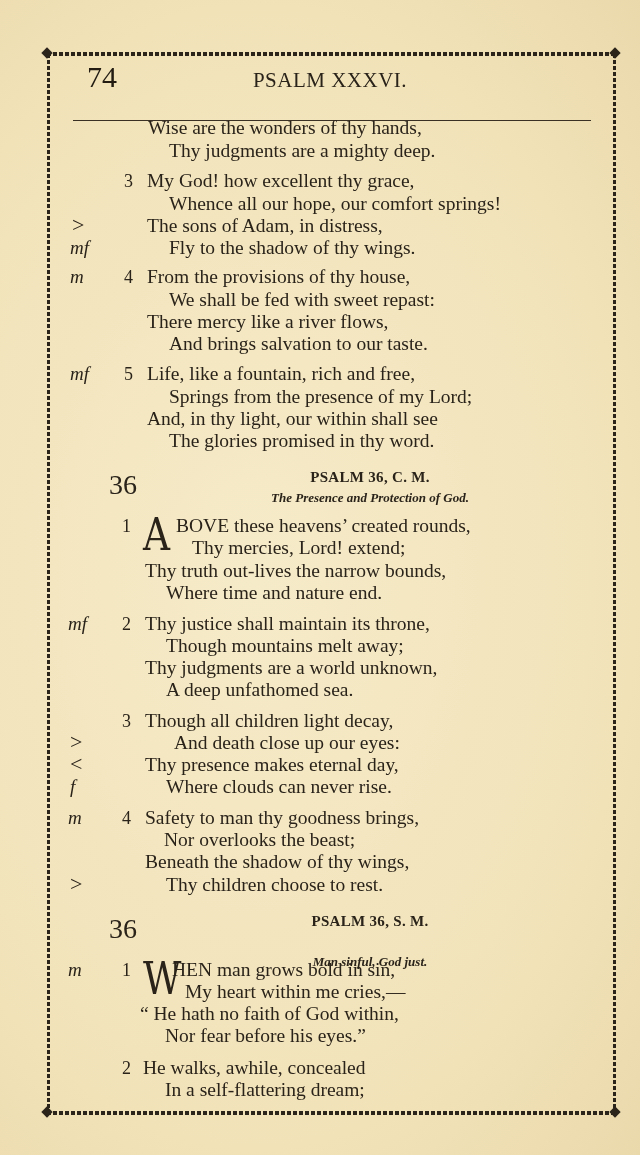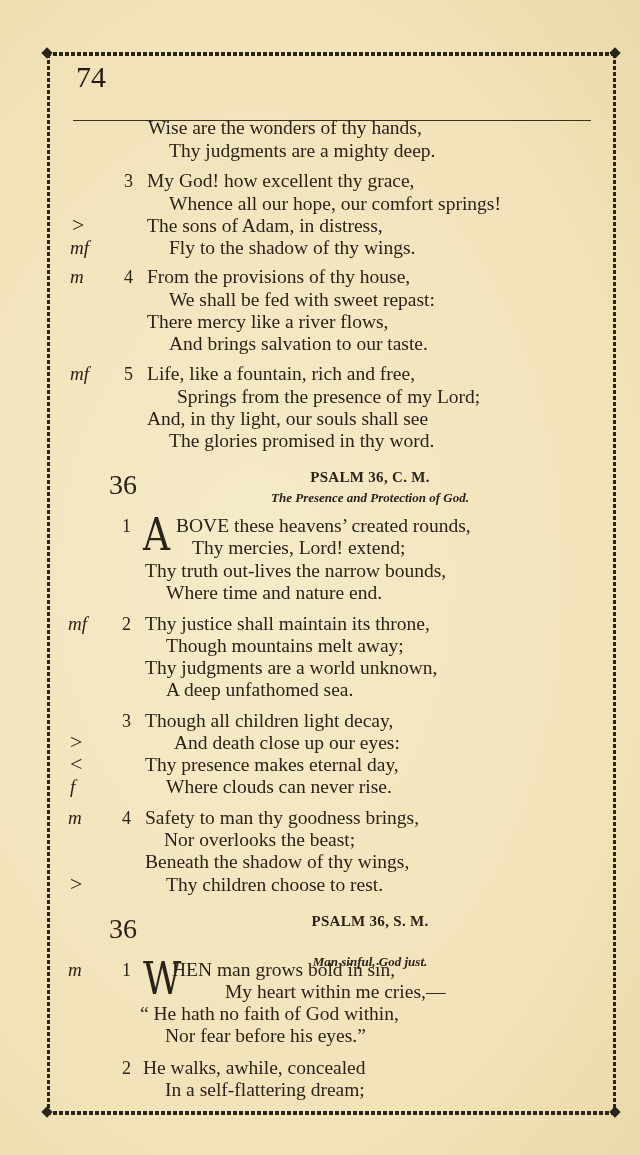--- a/index.html
+++ b/index.html
@@ -21,21 +21,21 @@
     background-image: repeating-linear-gradient(180deg, #2b241a 0 4px, transparent 4px 6px);
   }
   .corner {
     position: absolute; width: 8px; height: 8px; background: #2b241a;
     transform: rotate(45deg);
   }
   .header {
     position: absolute; left: 70px; top: 60px; width: 520px; height: 40px;
   }
   .page-num {
-    position: absolute; left: 6px; top: 0; font-size: 30px; color: #221c13;
+    position: absolute; left: 17px; top: 0; font-size: 30px; color: #221c13;
   }
   .running-title {
     position: absolute; left: 0; width: 520px; top: 8px; text-align: center;
     font-size: 21px; letter-spacing: 0.5px;
   }
   .header-rule {
     position: absolute; left: 73px; top: 120px; width: 518px; height: 1px; background: #3a3024;
   }
   .line {
     position: absolute; font-size: 19.5px; white-space: nowrap; line-height: 24px;
@@ -68,20 +68,21 @@
   <div class="rule-v" style="left:47px; top:54px; height:1058px;"></div>
   <div class="rule-v" style="left:613px; top:54px; height:1058px;"></div>
   <div class="corner" style="left:43px; top:49px;"></div>
   <div class="corner" style="left:611px; top:49px;"></div>
   <div class="corner" style="left:43px; top:1108px;"></div>
   <div class="corner" style="left:611px; top:1108px;"></div>
 </div>
 
 <div class="header">
   <span class="page-num">74</span>
+  <span class="running-title">PSALM XXXVI.</span>
 </div>
 <div class="header-rule"></div>
 
 <div class="line" style="left:148px; top:116px;text-align:right;">Wise are the wonders of thy hands,</div>
 <div class="line" style="left:169px; top:139px;">Thy judgments are a mighty deep.</div>
 
 <div>
   <span class="vnum" style="left:124px; top:169px;">3</span>
   <div class="line" style="left:147px; top:169px;">My God!  how excellent thy grace,</div>
   <div class="line" style="left:169px; top:192px;">Whence all our hope, our comfort springs!</div>
@@ -97,22 +98,22 @@
   <div class="line" style="left:147px; top:265px;">From the provisions of thy house,</div>
   <div class="line" style="left:169px; top:288px;">We shall be fed with sweet repast:</div>
   <div class="line" style="left:147px; top:310px;">There mercy like a river flows,</div>
   <div class="line" style="left:169px; top:332px;">And brings salvation to our taste.</div>
 </div>
 
 <div>
   <span class="mark" style="left:70px; top:362px;">mf</span>
   <span class="vnum" style="left:124px; top:362px;">5</span>
   <div class="line" style="left:147px; top:362px;">Life, like a fountain, rich and free,</div>
-  <div class="line" style="left:169px; top:385px;margin-left:8px;">Springs from the presence of my Lord;</div>
-  <div class="line" style="left:147px; top:407px;">And, in thy light, our souls shall see</div>
+  <div class="line" style="left:169px; top:385px;">Springs from the presence of my Lord;</div>
+  <div class="line" style="left:147px; top:407px;">And, in thy light, our within shall see</div>
   <div class="line" style="left:169px; top:429px;">The glories promised in thy word.</div>
 </div>
 
 <div>
   <span class="hymn-num" style="top:469px;">36</span>
   <div class="hymn-title" style="top:469px;">PSALM 36, C. M.</div>
   <div class="hymn-sub" style="top:490px;">The Presence and Protection of God.</div>
 
   <span class="vnum" style="left:122px; top:514px;">1</span>
   <span class="dropcap" style="left:143px; top:513px;">A</span>
@@ -148,20 +149,20 @@
 
 <div>
   <span class="hymn-num" style="top:913px;">36</span>
   <div class="hymn-title" style="top:913px;">PSALM 36, S. M.</div>
   <div class="hymn-sub" style="top:954px;">Man sinful, God just.</div>
 
   <span class="mark" style="left:68px; top:958px;">m</span>
   <span class="vnum" style="left:122px; top:958px;">1</span>
   <span class="dropcap" style="left:143px; top:957px;">W</span>
   <div class="line" style="left:172px; top:958px;">HEN man grows bold in sin,</div>
-  <div class="line" style="left:185px; top:980px;margin-left:40px;">My heart within me cries,—</div>
+  <div class="line" style="left:185px; top:980px;">My heart within me cries,—</div>
   <div class="line" style="left:140px; top:1002px;">“ He hath no faith of God within,</div>
   <div class="line" style="left:165px; top:1024px;">Nor fear before his eyes.”</div>
 
   <span class="vnum" style="left:122px; top:1056px;">2</span>
   <div class="line" style="left:143px; top:1056px;">He walks, awhile, concealed</div>
   <div class="line" style="left:165px; top:1078px;">In a self-flattering dream;</div>
 </div>
 
 </body></html>

